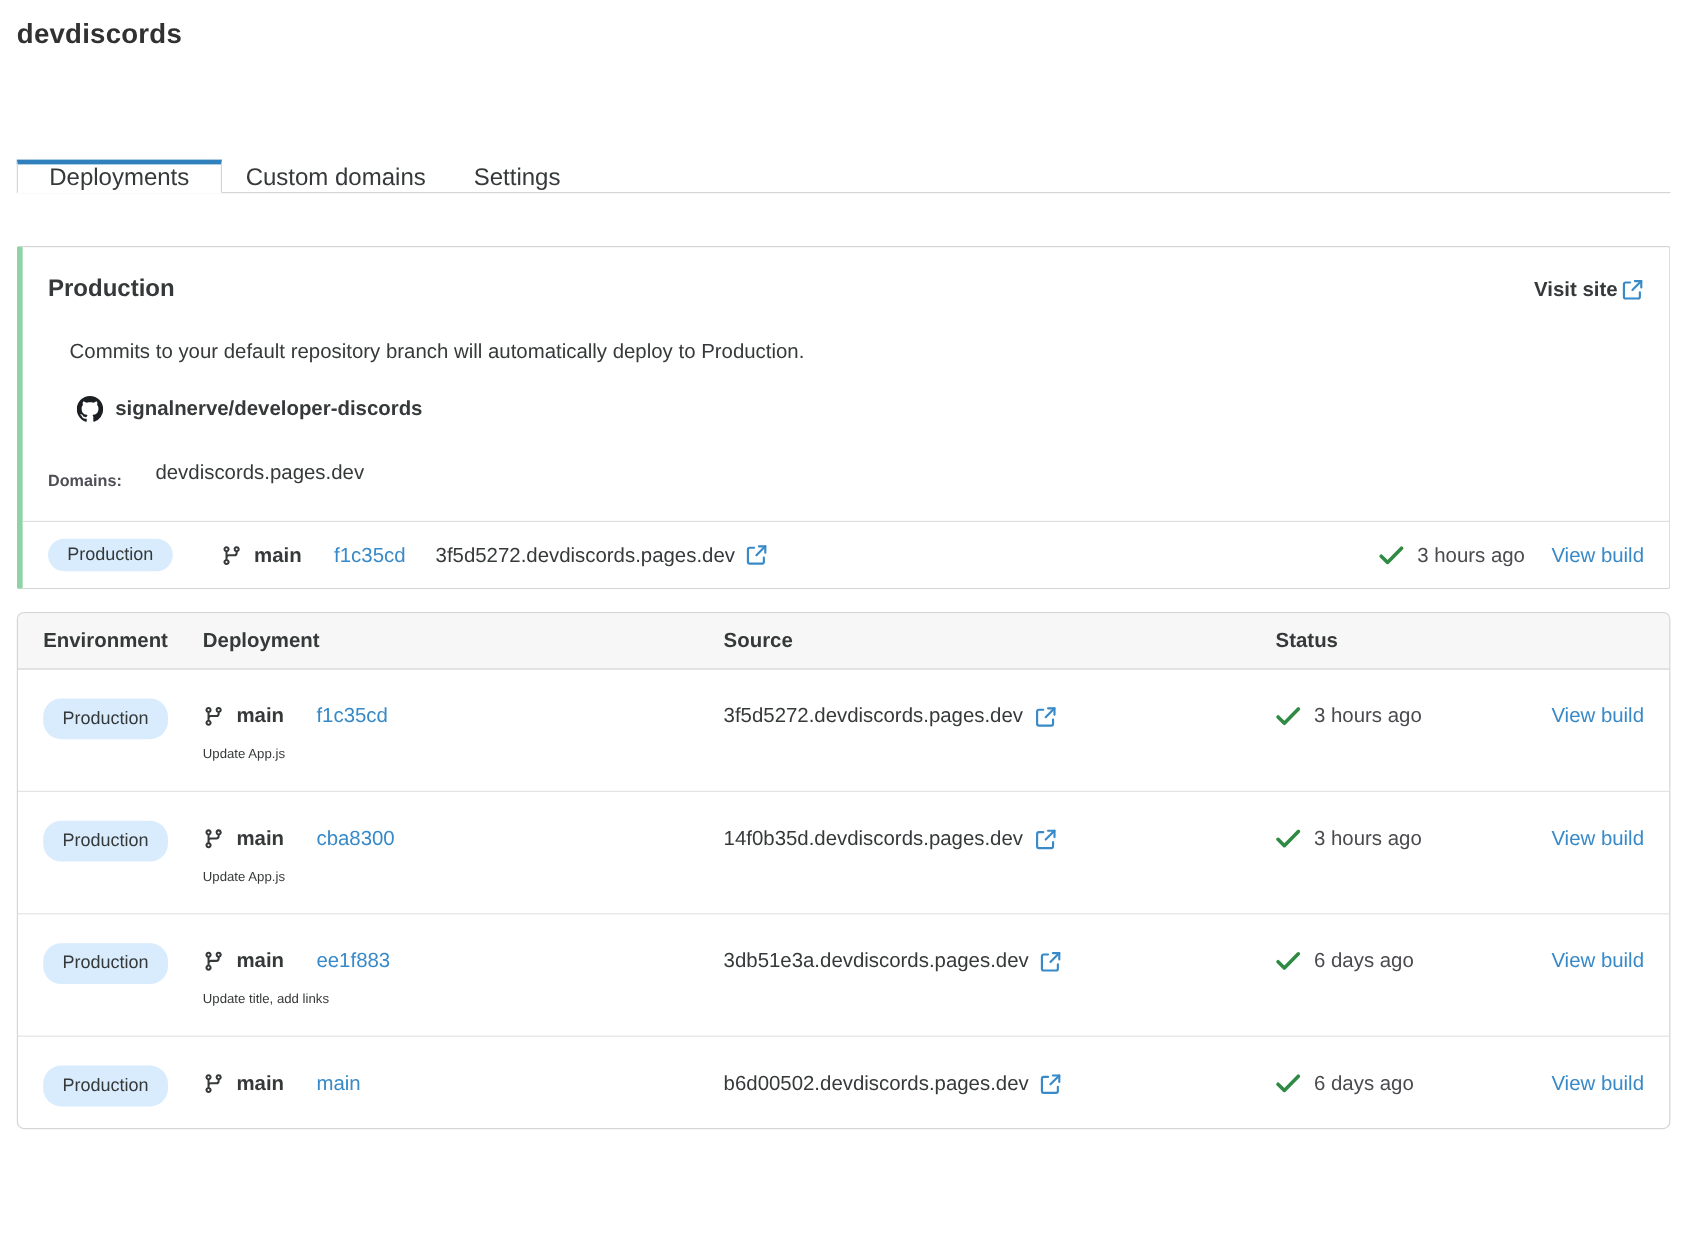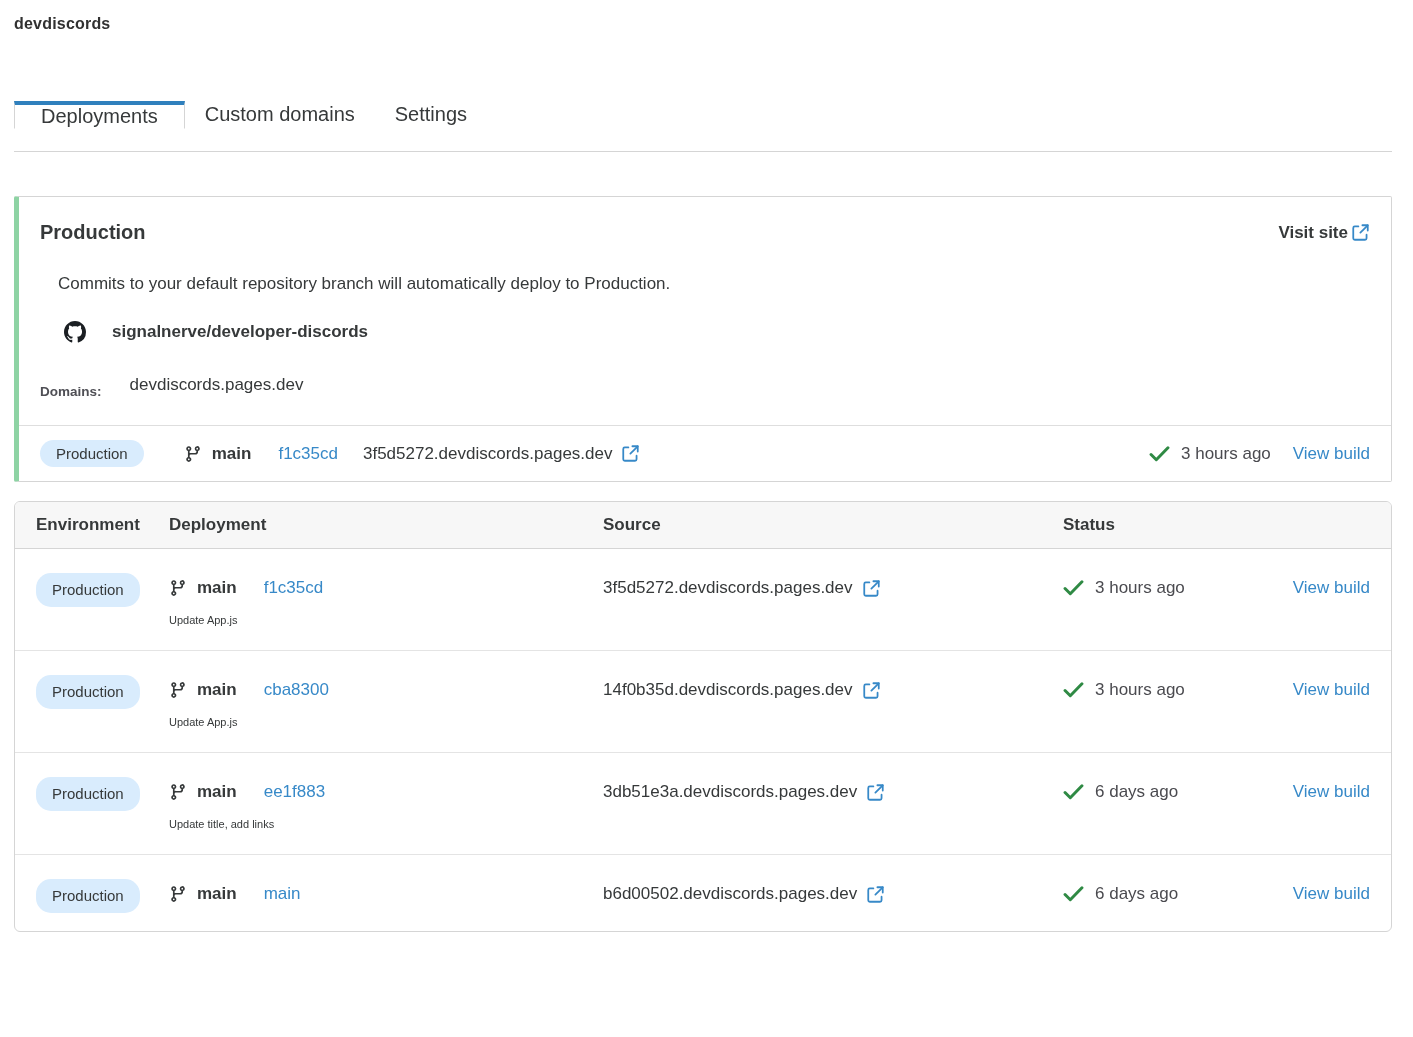--- a/index.html
+++ b/index.html
@@ -6,24 +6,24 @@
   html,body { margin:0; padding:0; }
   body {
     width:1413px; height:1037px; overflow:hidden;
     background:#ffffff;
     color:var(--text,#36393a);
     font-family:"Liberation Sans","DejaVu Sans",sans-serif;
     font-size:17px;
   }
   .page { padding:13px 21px 0 14px; }
 
-  .page-title { font-size:16px; font-weight:700; color:#313131; margin:2px 0 0 0; letter-spacing:.2px; }
+  .page-title { font-size:23px; font-weight:700; color:#313131; margin:2px 0 0 0; letter-spacing:.2px; }
 
   
-  .tabs { display:flex; margin-top:44px; border-bottom:1px solid var(--border,#d5d5d5); height:75px; align-items:center; }
+  .tabs { display:flex; margin-top:44px; border-bottom:1px solid var(--border,#d5d5d5); height:75px; align-items:flex-end; }
   .tab { display:flex; align-items:center; padding:0 20px; font-size:20px; color:#36393a; cursor:pointer; }
   .tab.active {
     background:#fff;
     border:1px solid var(--border,#d5d5d5);
     border-top:4px solid var(--accent,#2f80bd);
     border-bottom:1px solid #fff;
     margin-bottom:-1px;
     padding:0 26px;
   }
 
@@ -32,21 +32,21 @@
     margin-top:44px;
     border:1px solid var(--border,#d5d5d5);
     border-left:5px solid var(--green_border,#8ed3a4);
     border-radius:2px;
   }
   .card-body { padding:24px 21px 26px 21px; }
   .card-head { display:flex; justify-content:space-between; align-items:center; }
   .card-title { font-size:20px; font-weight:700; }
   .visit-site { display:flex; align-items:center; gap:3px; font-weight:600; color:#36393a; text-decoration:none; cursor:pointer; }
   .card-desc { margin-top:28px; line-height:23px;margin-left:18px; }
-  .repo-row { margin-top:26px; display:flex; align-items:center; gap:26px; font-weight:700;padding-left:24px; }
+  .repo-row { margin-top:26px; display:flex; align-items:center; gap:10px; font-weight:700;padding-left:24px; }
   .domains-row { margin-top:27px; display:flex; align-items:center; }
   .domains-label { font-size:13.5px; font-weight:700; color:var(--muted,#4f4f55); margin-right:28px;margin-top:14px; }
   .card-footer { border-top:1px solid #dedede; padding:14px 21px; display:flex; align-items:center; }
 
   .badge {
     display:inline-block; background:var(--badge_bg,#d9ecfd); color:#36393a;
     font-size:15px; padding:5px 16px; border-radius:15px; white-space:nowrap;
   }
   .srcgroup { display:flex; align-items:center; margin-left:40px; }
   .branch-name { font-weight:700; margin-left:10px; }

